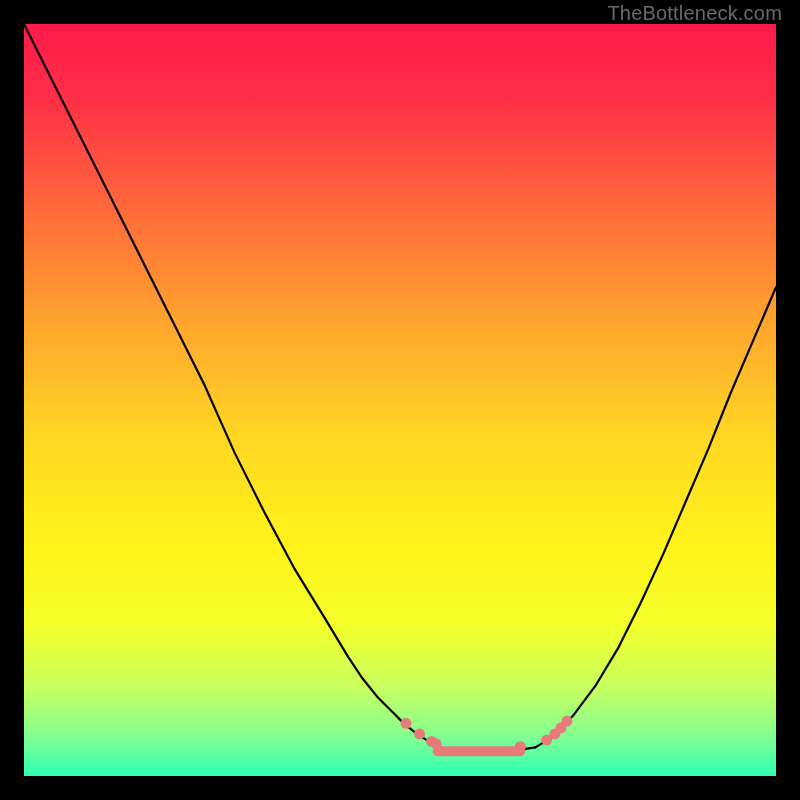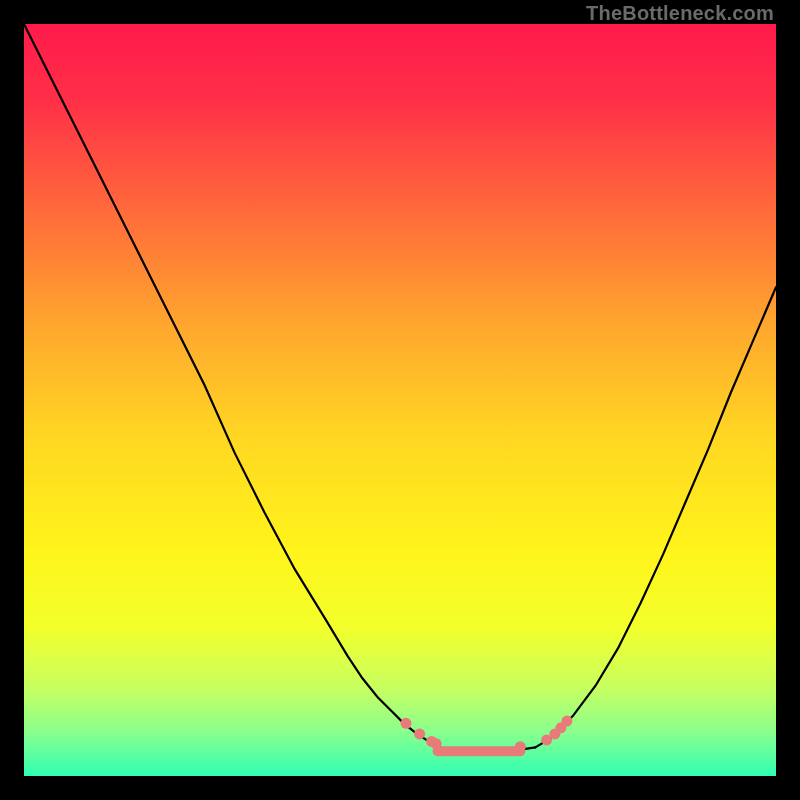--- a/index.html
+++ b/index.html
@@ -22,24 +22,24 @@
   .plot {
     position: absolute;
     left: 24px;
     top: 24px;
     width: 752px;
     height: 752px;
   }
   .watermark {
     position: absolute;
     top: 2px;
-    right: 26px;
+    right: 18px;
     color: #6a6a6a;
     font-size: 20px;
-    font-weight: 700;
+    font-weight: 400;
     letter-spacing: 0.2px;
     user-select: none;
     margin-left: 45px;
   }
   svg { display: block; }
 </style>
 </head>
 <body>
 
 <div class="frame">

